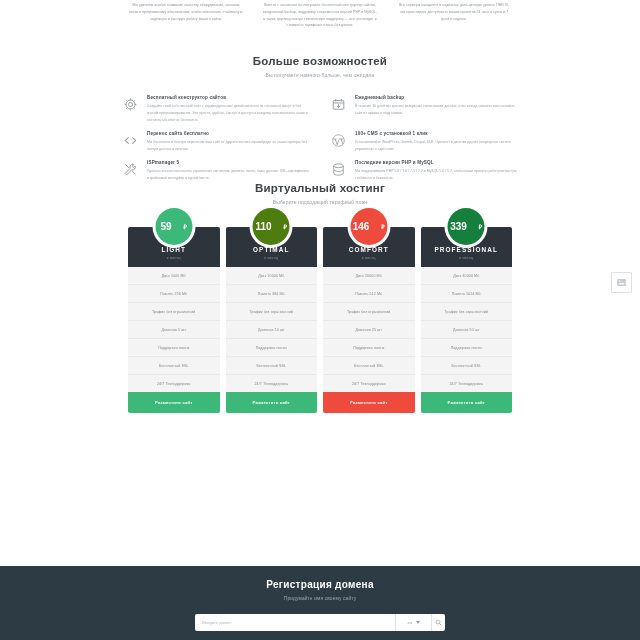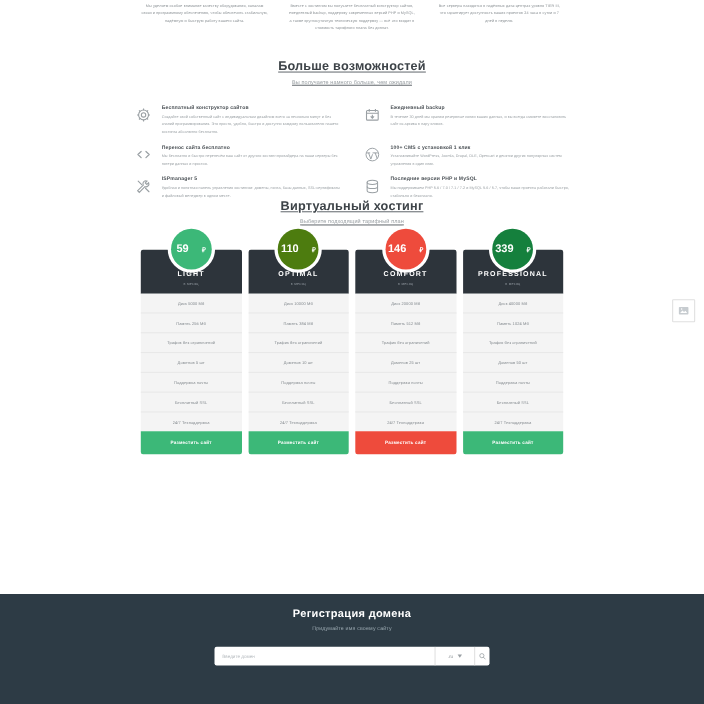--- a/index.html
+++ b/index.html
@@ -20,21 +20,21 @@
   }
   .top-col { flex: 1; text-align: center; }
   .top-col p {
     font-size: 3.4px;
     line-height: 2.0;
     color: #8a9094;
     letter-spacing: .1px;
   }
 
   
-  .section-head { text-align: center; text-decoration: underline; }
+  .section-head { text-align: center; }
   .section-title {
     font-size: 11.5px;
     font-weight: bold;
     color: #3d4348;
     letter-spacing: .2px;
   }
   .section-sub {
     font-size: 5px;
     color: #9aa0a4;
     margin-top: 5px;
@@ -133,21 +133,21 @@
     letter-spacing: .2px;
     border-radius: 0 0 2px 2px;
     font-family: "Liberation Sans", sans-serif;
   }
   .plan-btn.alt { background: #ee4b3c; }
 
   
   .domain {
     position: absolute;
     left: 0; right: 0; bottom: 0;
-    height: 100px;
+    height: 74px;
     background: #2d3b45;
     padding-top: 13px;
     text-align: center;
   }
   .domain-title {
     color: #ffffff;
     font-size: 10px;
     font-weight: bold;
     letter-spacing: .3px;
   }

